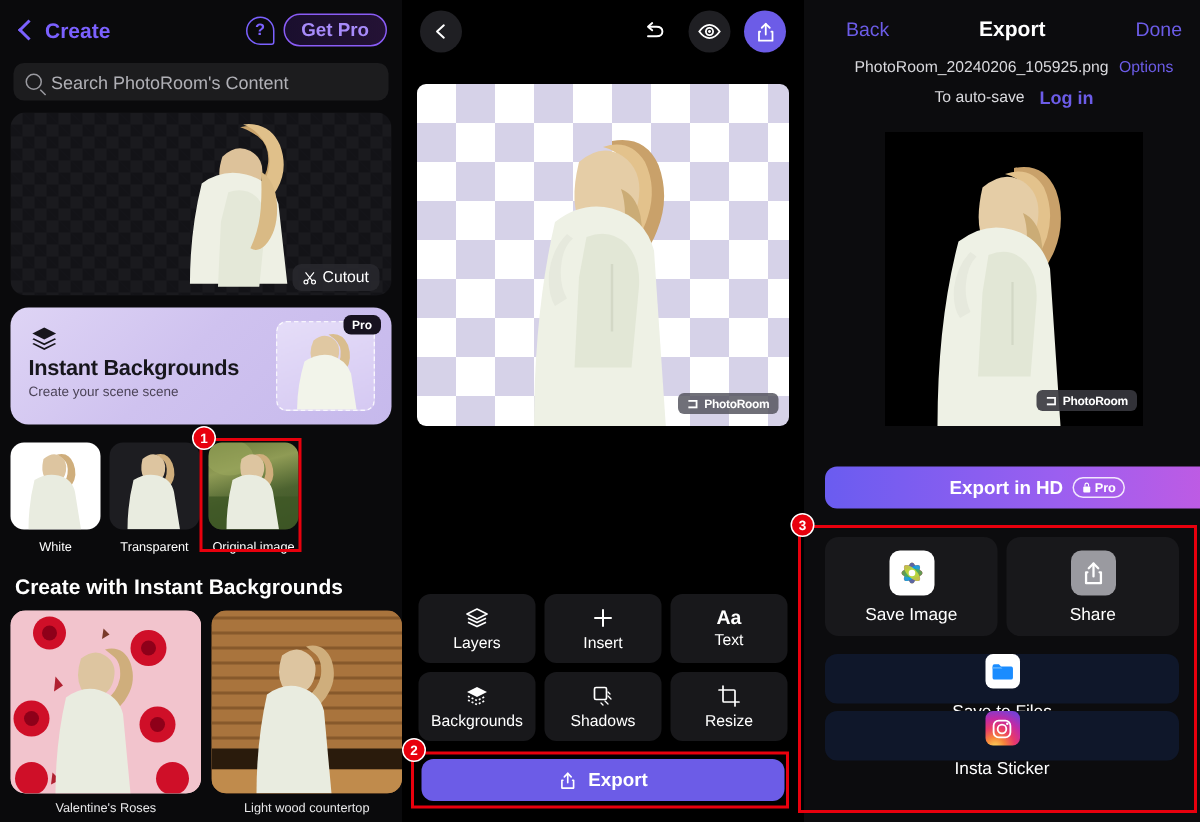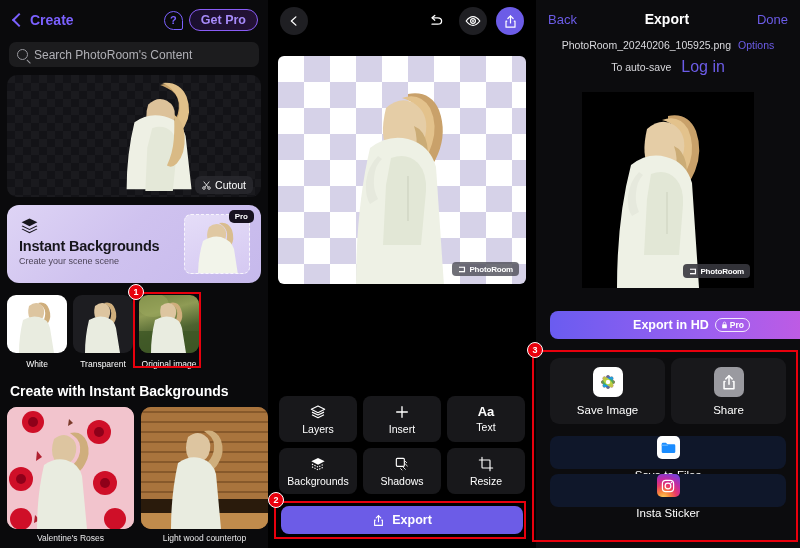--- a/index.html
+++ b/index.html
@@ -133,30 +133,30 @@
   .tool-label { color:#fff; font-size:10.5px; }
 
   .export-btn {
     position:absolute; left: 13px; top: 506px; width: 242px; height: 28px;
     background:#6c5ce7; border-radius: 8px;
     display:flex; align-items:center; justify-content:center; gap:7px;
     color:#fff; font-size:12.5px; font-weight:700;
   }
 
   
-  .col-right { width: 264px; height:548px; background:#0c0c0e; position:relative; }
+  .col-right { width: 264px; height:548px; background:#0c0c0e; position:relative;padding-left:16px; }
   .r-topbar { height: 38px; display:flex; align-items:center; padding: 0 12px; }
   .r-link { color:#6c5ce7; font-size:13px; font-weight:500; }
   .r-title { flex:1; text-align:center; color:#fff; font-size:14px; font-weight:700; }
   .filename-row { display:flex; align-items:center; justify-content:center; gap:7px; margin-top:1px; }
   .filename { color:#d9d9dd; font-size:10.5px; }
   .options-link { color:#6c5ce7; font-size:10.5px; }
   .autosave-row { display:flex; align-items:center; justify-content:center; gap:10px; margin-top:7px; }
   .autosave { color:#d9d9dd; font-size:10.5px; }
-  .login-link { color:#6c5ce7; font-size:16px; font-weight:400;}
+  .login-link { color:#6c5ce7; font-size:12px; font-weight:700;}
 
   .r-preview { margin: 16px auto 0 auto; width: 172px; height: 196px; background:#000; position:relative; }
   .rp-girl { position:absolute; left: 16px; top: 16px; width: 140px; height: 180px; }
   .wm-right { right: 4px; bottom: 10px; background: rgba(55,55,62,.9); }
 
   .hd-btn {
     position:absolute; left: 14px; top: 311px; width: 283px; height: 28px; border-radius: 8px;
     background: linear-gradient(90deg,#6a5cf0 0%, #9b5ff0 55%, #c95ae0 100%);
     display:flex; align-items:center; justify-content:center; gap:6px;
     color:#fff; font-size: 12.5px; font-weight: 600;

